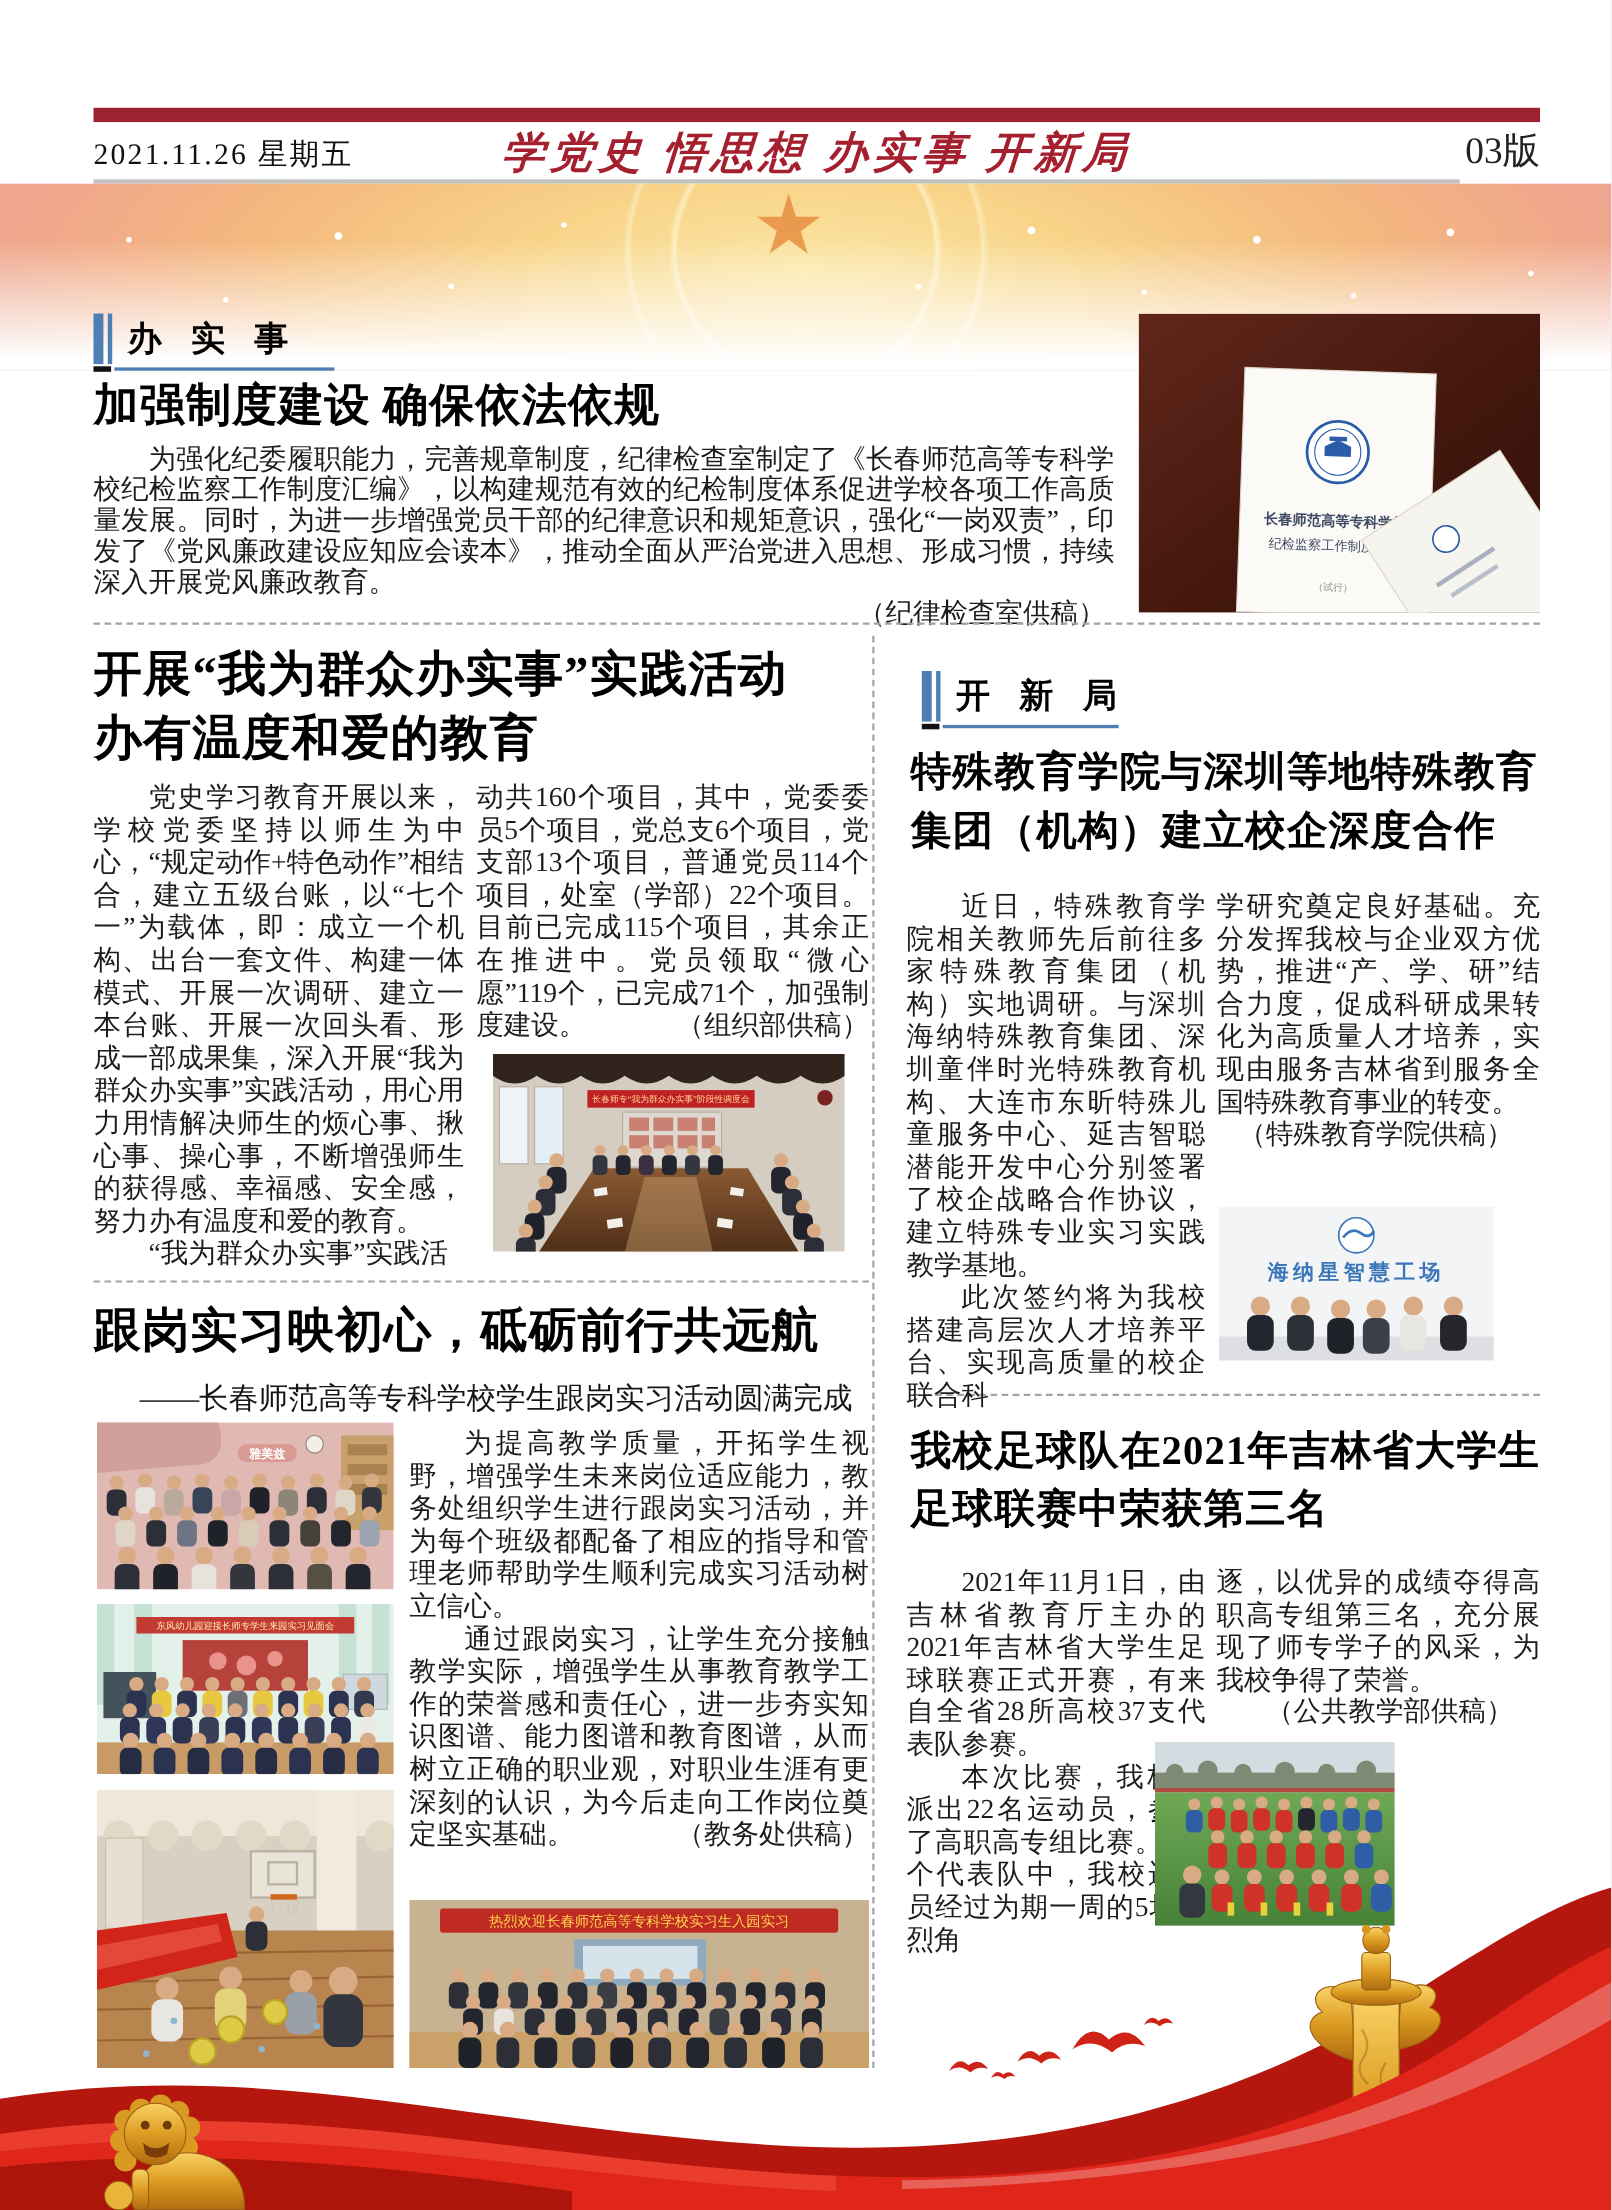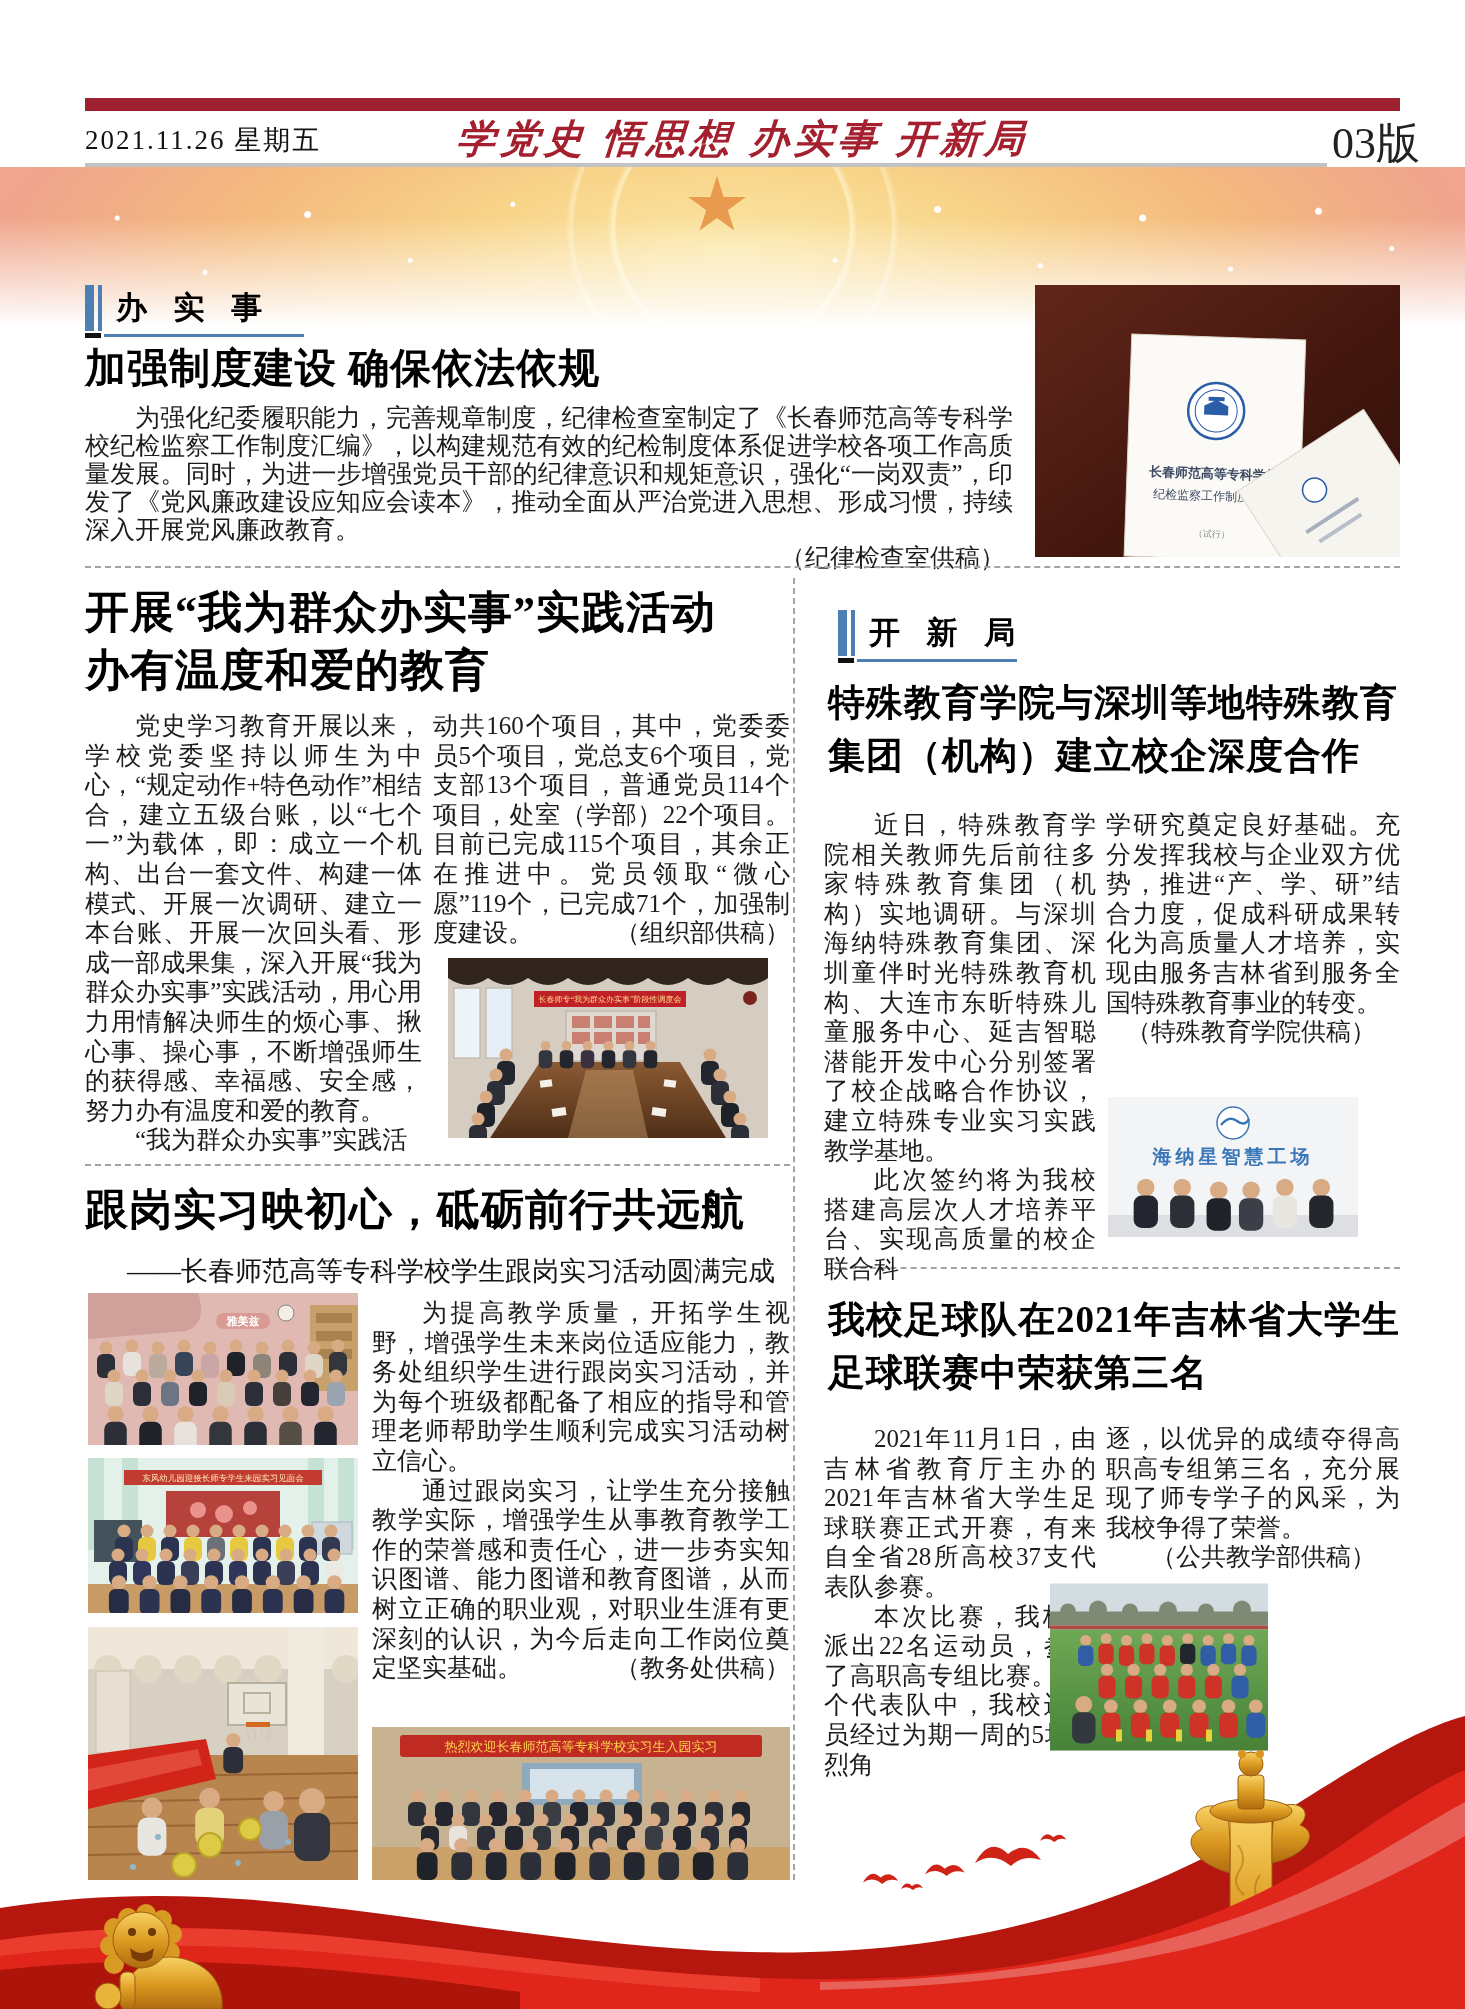--- a/index.html
+++ b/index.html
@@ -5,21 +5,21 @@
   html,body{margin:0;padding:0;background:#e8e8e8;}
   .page{position:relative;width:1465px;height:2009px;background:#ffffff;overflow:hidden;
         font-family:"Liberation Serif","DejaVu Serif",serif;color:#151515;margin:0 auto;}
   .abs{position:absolute;}
 
   
   #mast-bar{left:85px;top:98px;width:1315px;height:13px;background:#9e2130;}
   #date{left:85px;top:122px;font-size:27px;letter-spacing:2px;color:#111;}
   #slogan{left:85px;top:112px;width:1315px;text-align:center;font-size:39px;font-weight:bold;
           font-style:italic;color:#a5202e;letter-spacing:5px;transform:skewX(-4deg);}
-  #pageno{left:1332px;top:114px;font-size:44px;color:#222;}
+  #pageno{left:1332px;top:114px;font-size:34px;color:#222;}
   #mast-line{left:85px;top:163px;width:1242px;height:4px;background:#c2c2c2;}
 
   
   #banner{left:0;top:167px;width:1465px;height:170px;
     background:
       radial-gradient(circle at 50% 36%, rgba(255,255,255,0) 116px, rgba(255,244,205,.75) 119px, rgba(255,244,205,0) 125px),
       radial-gradient(circle at 50% 36%, rgba(255,255,255,0) 158px, rgba(255,246,215,.5) 161px, rgba(255,246,215,0) 167px),
       radial-gradient(ellipse 920px 300px at 50% 48%, #fbe7a6 0%, #f8d489 28%, #f4b97e 55%, #f0a68c 78%, #eda39e 100%);}
   #banner::before{content:"";position:absolute;inset:0;background-image:
       radial-gradient(circle 3px at 8% 30%, #fff 0 2px, transparent 3px),

